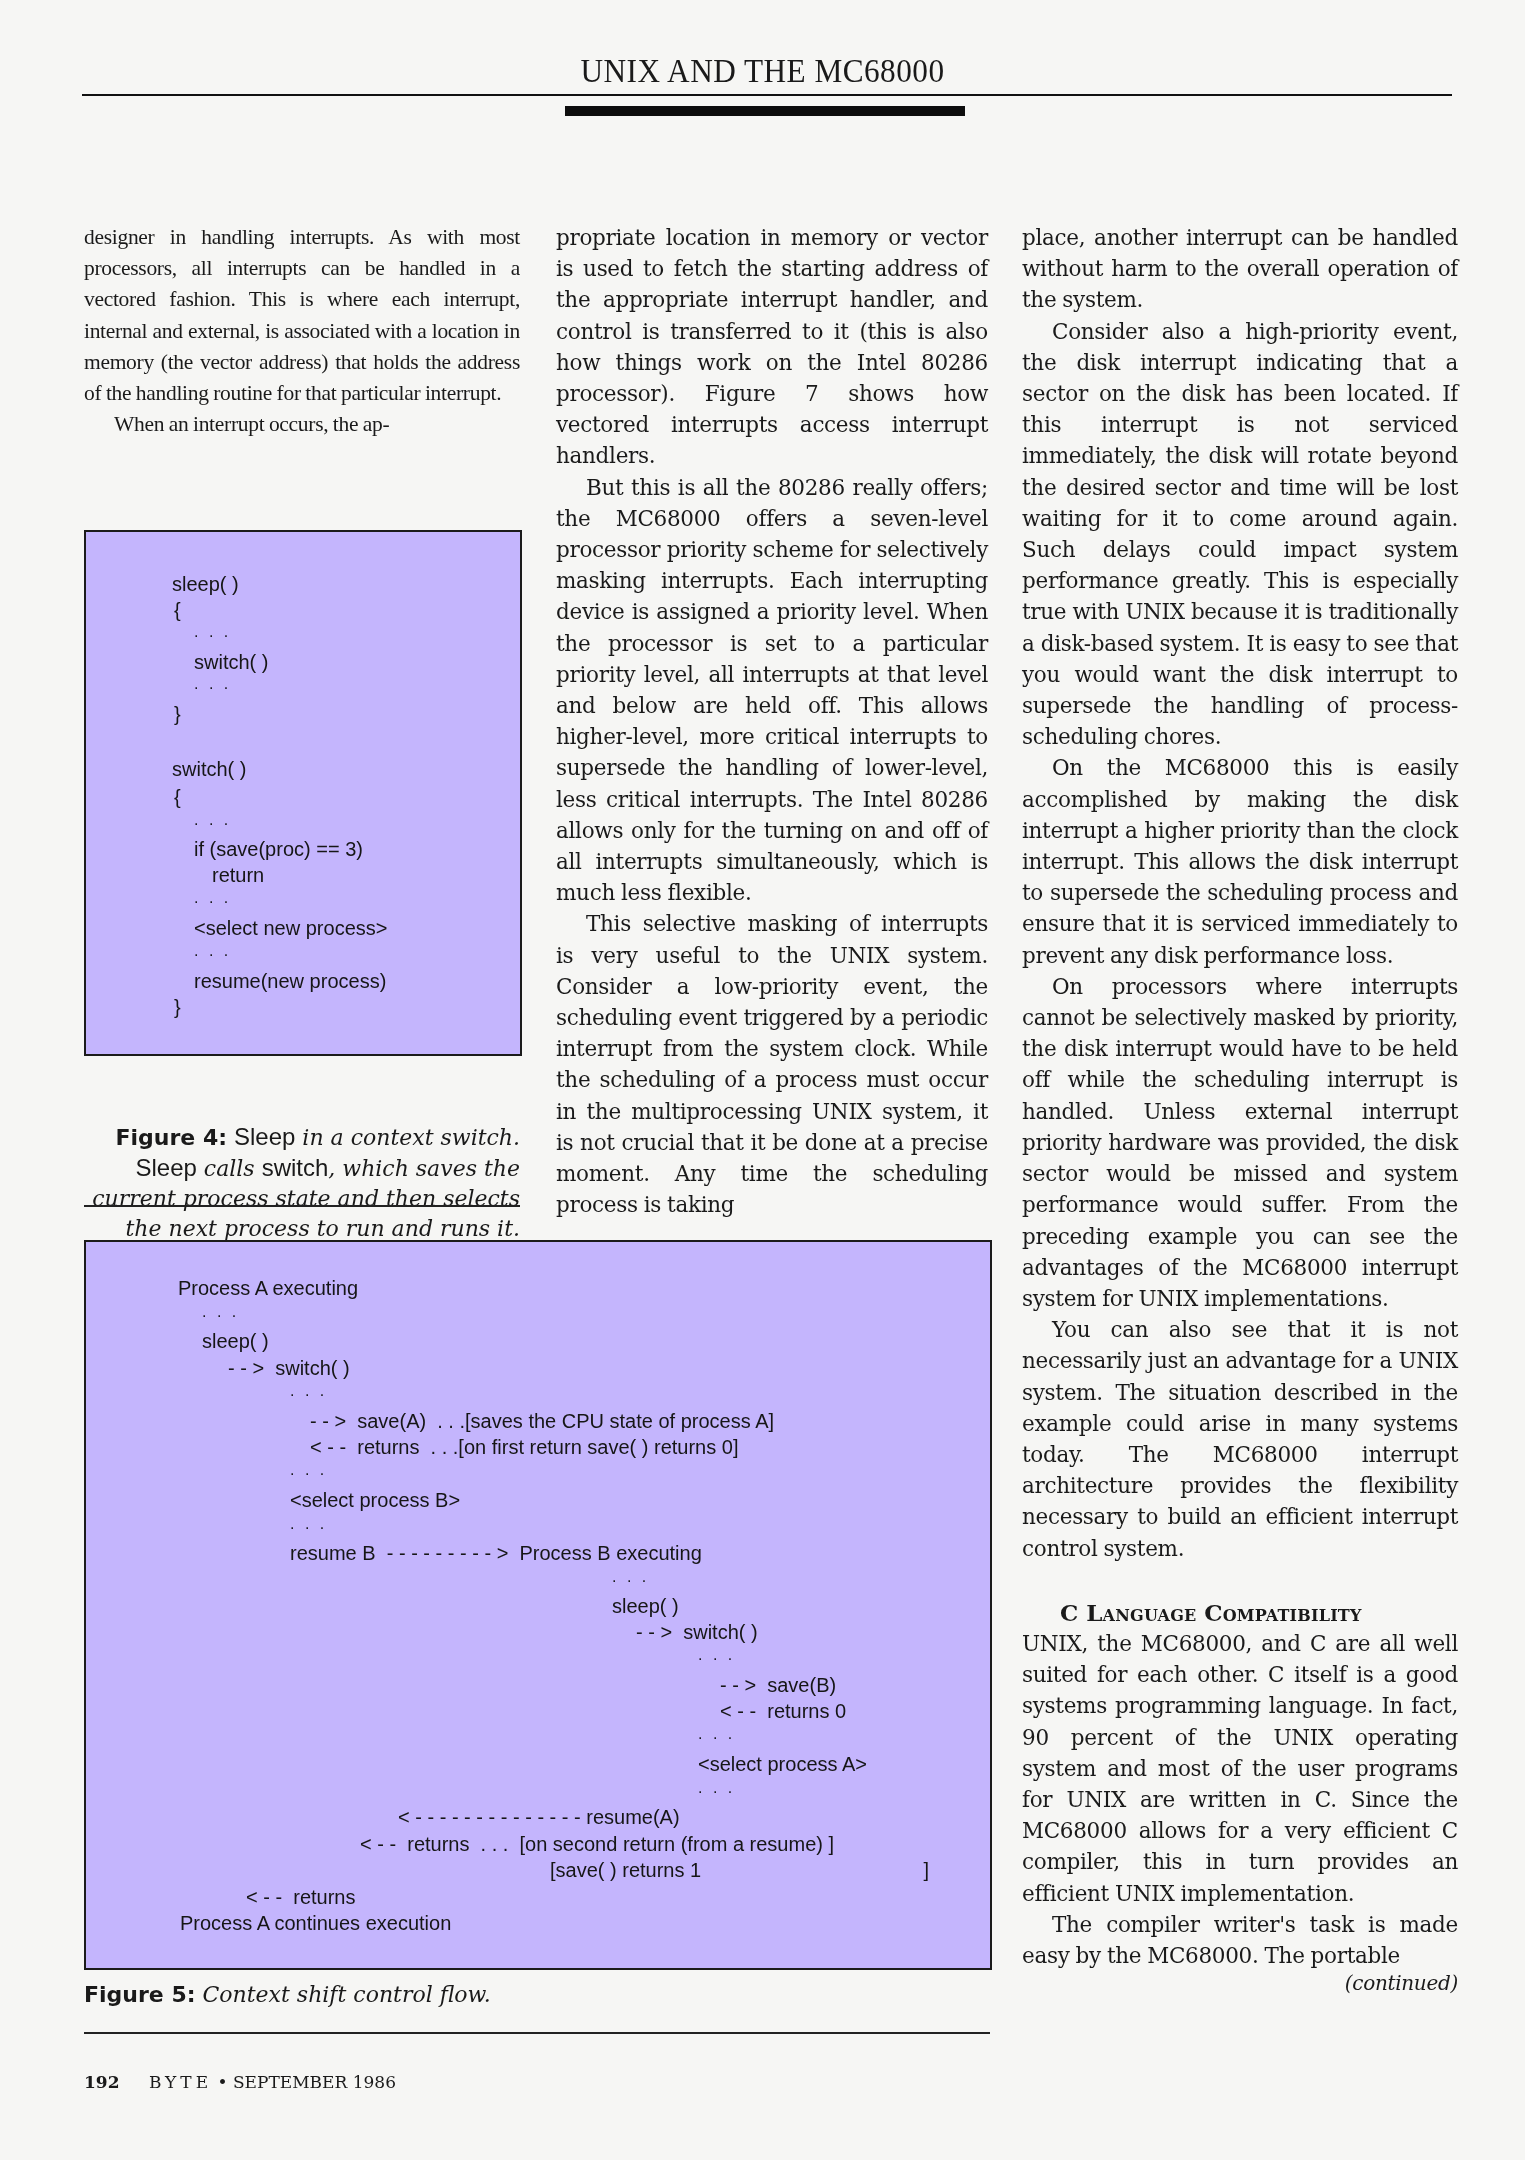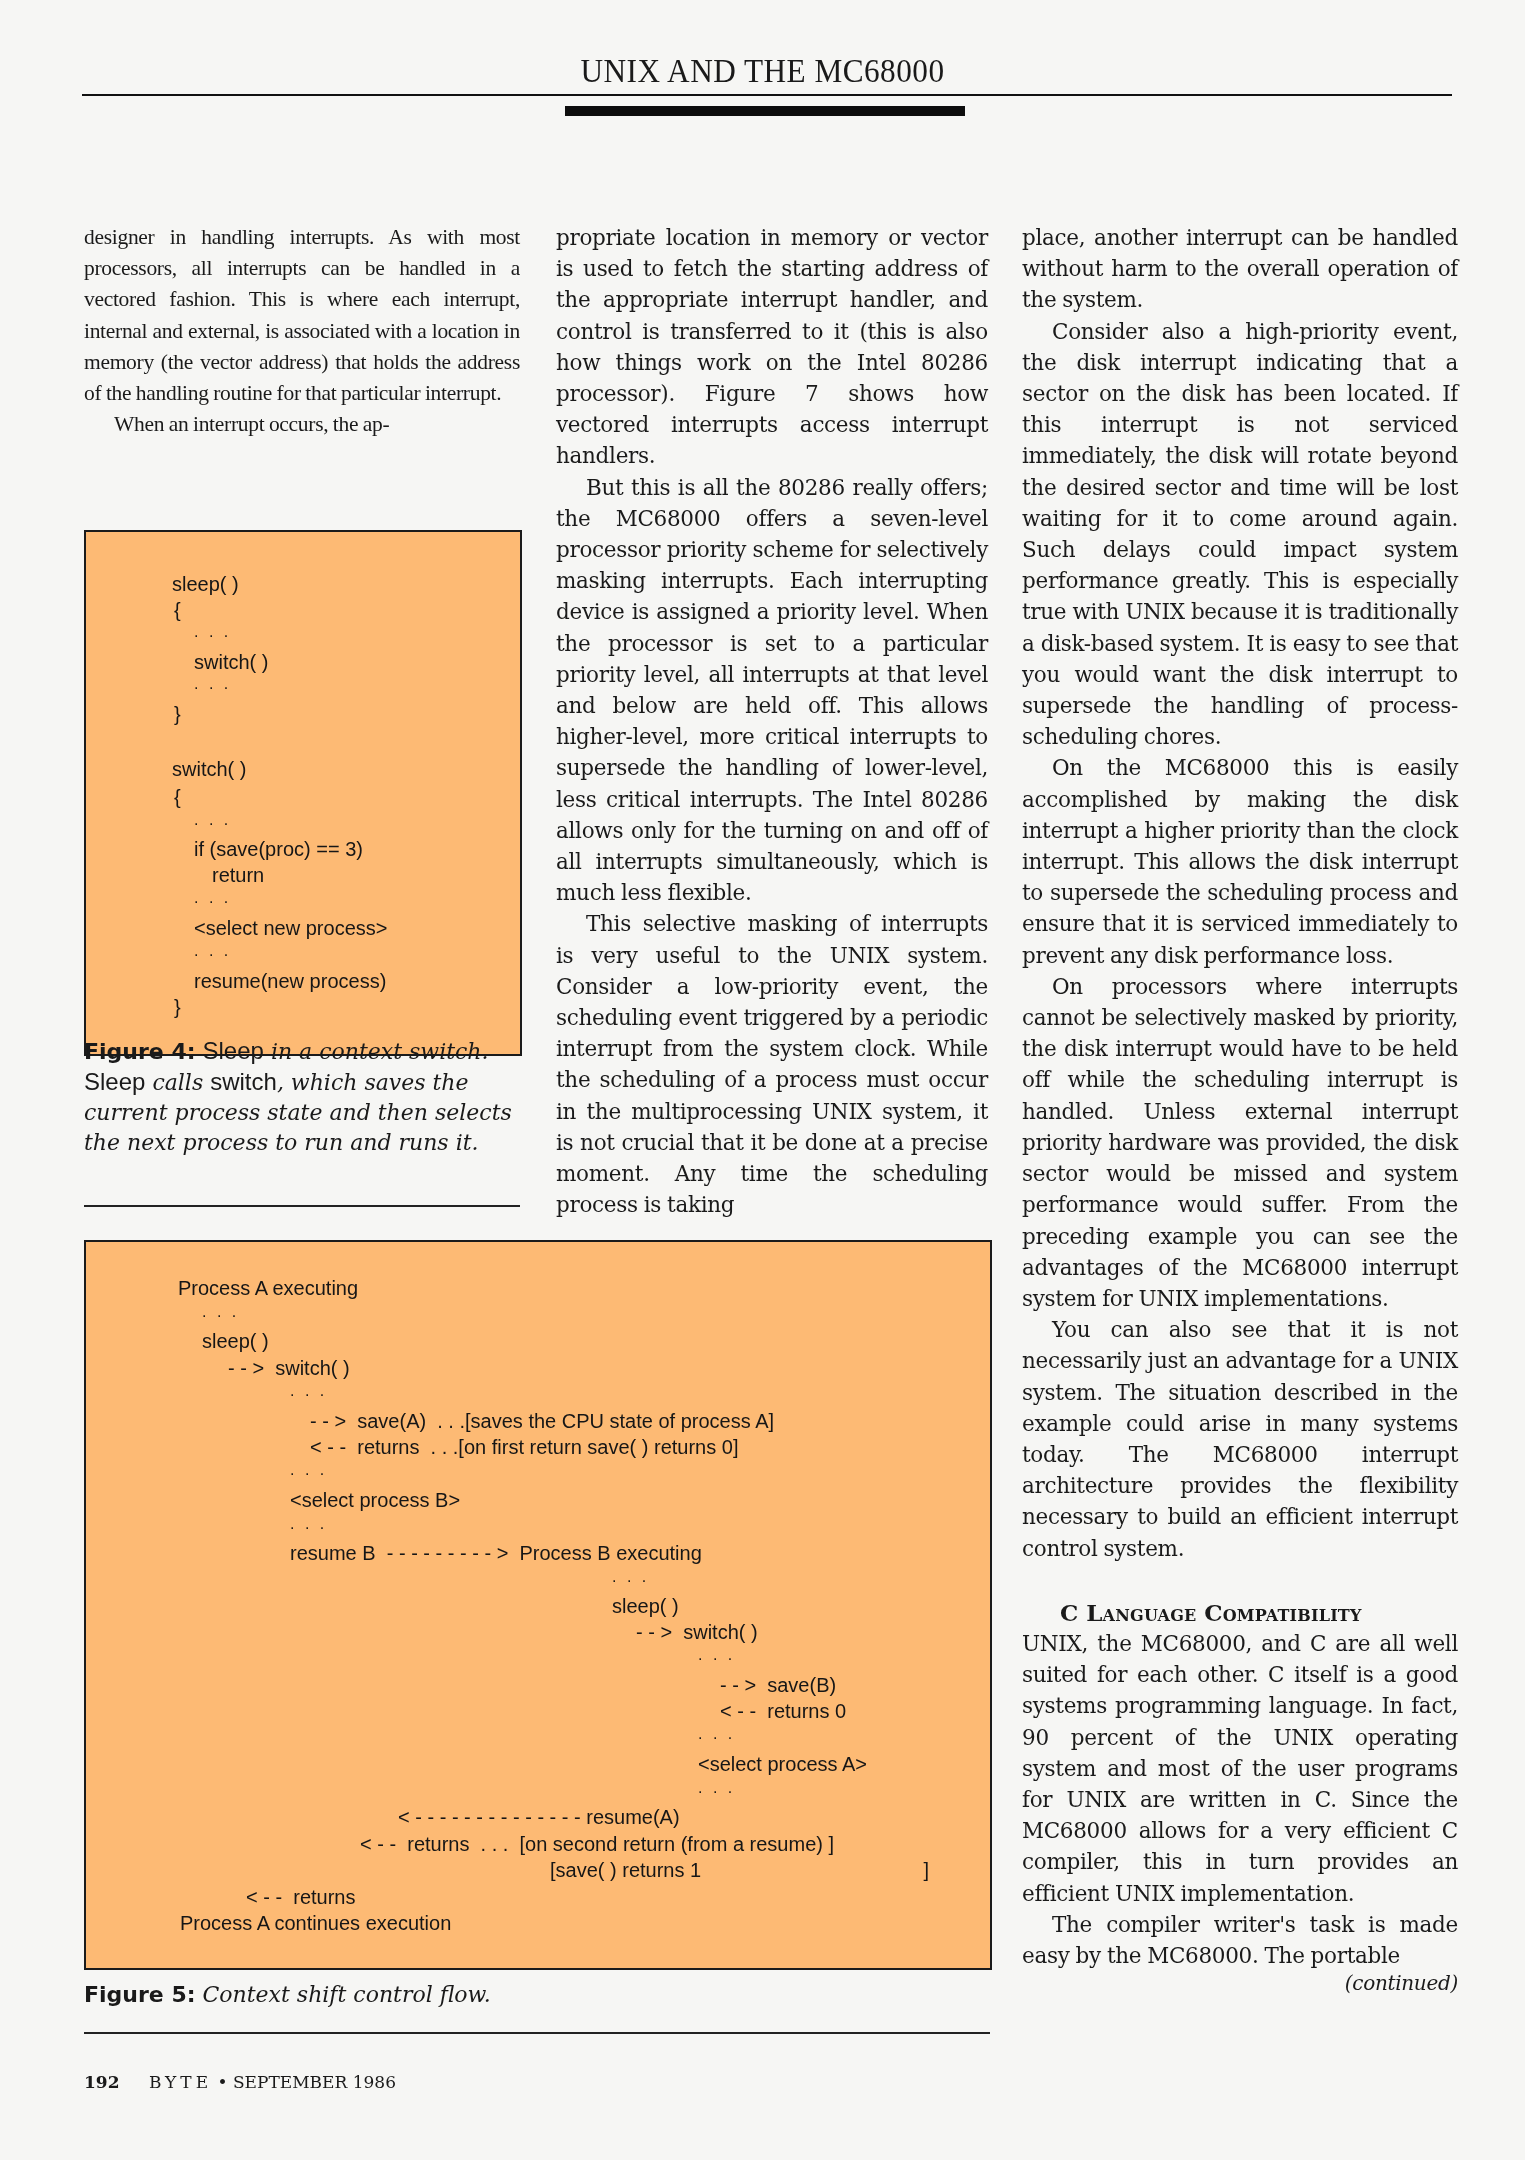--- a/index.html
+++ b/index.html
@@ -52,21 +52,21 @@
     margin-left: 38px;
   }
   .continued {
     text-align: right;
     font-style: italic;
     font-size: 20px;
     line-height: 24px;
   }
   .fig-box {
     position: absolute;
-    background: #fdba74;
+    background: #c4b5fd;
     border: 2px solid #1b1b1b;
     font-family: "Liberation Sans", sans-serif;
     color: #161616;
   }
   .fig4 { left: 84px; top: 530px; width: 434px; height: 522px; }
   .fig5 { left: 84px; top: 1240px; width: 904px; height: 726px; }
   .code-line {
     position: absolute;
     white-space: pre;
     font-size: 20px;
@@ -75,21 +75,21 @@
   .dots { letter-spacing: 3px; font-size: 16px; }
   .fig-caption {
     position: absolute;
     font-family: "DejaVu Serif", serif;
     font-size: 22px;
     line-height: 30px;
   }
   .fig-caption .lbl { font-family: "DejaVu Sans", sans-serif; font-weight: bold; font-size: 22px; }
   .fig-caption .sans { font-family: "Liberation Sans", sans-serif; font-size: 24px; font-style: normal; }
   .fig-caption i { font-style: italic; }
-  .cap4 { left: 84px; top: 1036px; width: 436px; }
+  .cap4 { left: 84px; top: 1122px; width: 436px; text-align: right; }
   .cap5 { left: 84px; top: 1980px; width: 900px; }
   .rule { position: absolute; height: 2px; background: #222; }
   .footer {
     position: absolute; left: 84px; top: 2072px;
     font-family: "DejaVu Serif", serif;
     font-size: 17px;
   }
   .footer .pg { font-weight: bold; margin-right: 24px; }
   .footer .mag { letter-spacing: 4px; }
 </style>

